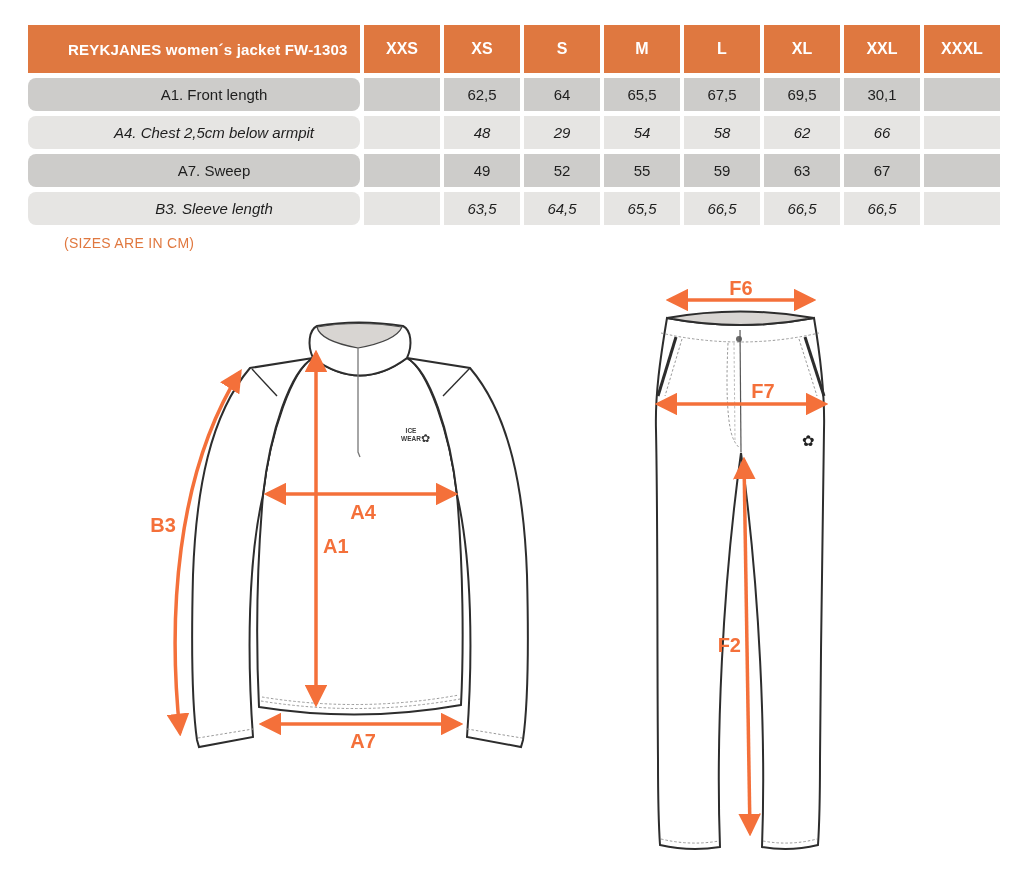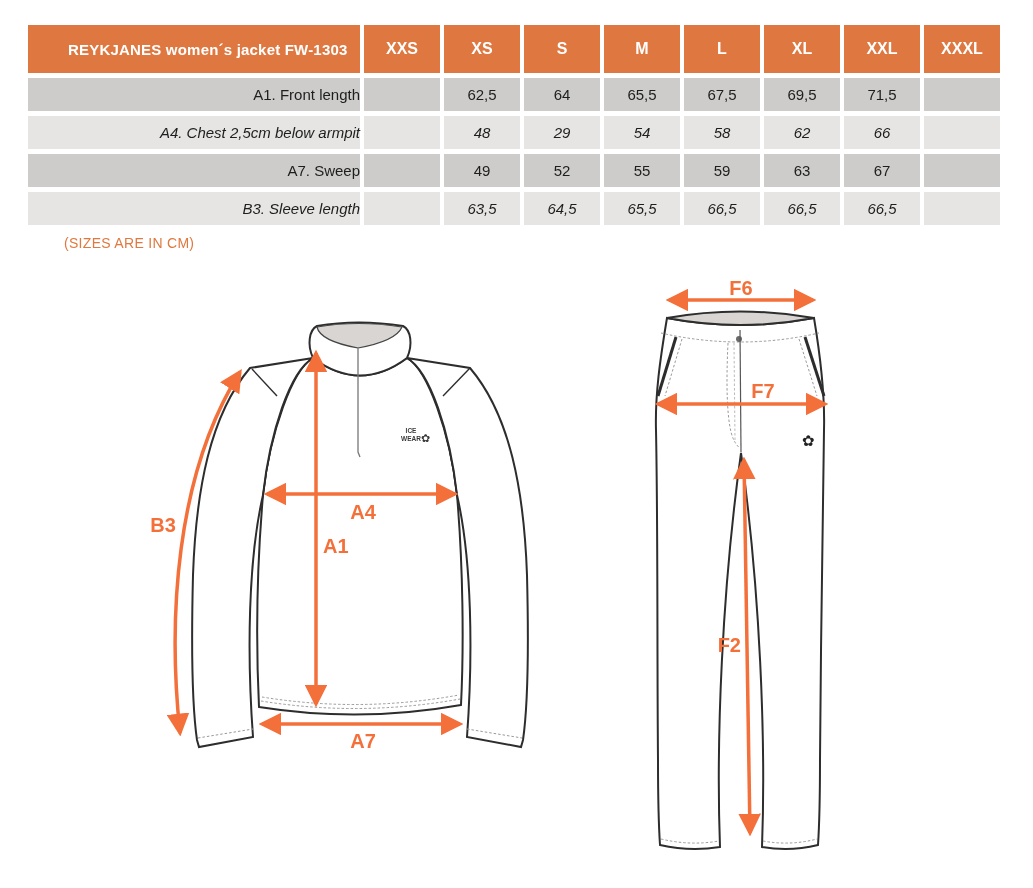--- a/index.html
+++ b/index.html
@@ -16,21 +16,21 @@
   .size-table th.title-cell{
     background:#DF7840;color:#ffffff;height:48px;
     font-size:15px;font-weight:bold;text-align:left;padding-left:40px;
     letter-spacing:.2px;
   }
   .size-table th.size-cell{
     background:#DF7840;color:#ffffff;height:48px;
     font-size:16px;font-weight:bold;text-align:center;
   }
   .size-table td{height:33px;font-size:15px;color:#1E1E1E;text-align:center;}
-  .size-table td.label-cell{text-align:right;padding-left:40px;}
+  .size-table td.label-cell{text-align:center;padding-left:40px;border-radius:8px;}
   .size-table tr.row-dark td{background:#CDCCCA;}
   .size-table tr.row-light td{background:#E6E5E3;font-style:italic;}
 
   .sizes-note{
     position:absolute;left:64px;top:235px;
     color:#E0783F;font-size:14px;font-weight:500;letter-spacing:.3px;
   }
 
   .diagram-svg{position:absolute;left:0;top:270px;width:1033px;height:618px;}
   .svg-label{font-family:"Liberation Sans",sans-serif;font-size:20px;font-weight:600;fill:#F4703A;}
@@ -66,21 +66,21 @@
       <th class="size-cell">XXXL</th>
     </tr>
     <tr class="row-dark">
       <td class="label-cell">A1. Front length</td>
       <td></td>
       <td>62,5</td>
       <td>64</td>
       <td>65,5</td>
       <td>67,5</td>
       <td>69,5</td>
-      <td>71,5</td>
+      <td>30,1</td>
       <td></td>
     </tr>
     <tr class="row-light">
       <td class="label-cell">A4. Chest 2,5cm below armpit</td>
       <td></td>
       <td>48</td>
       <td>29</td>
       <td>54</td>
       <td>58</td>
       <td>62</td>

